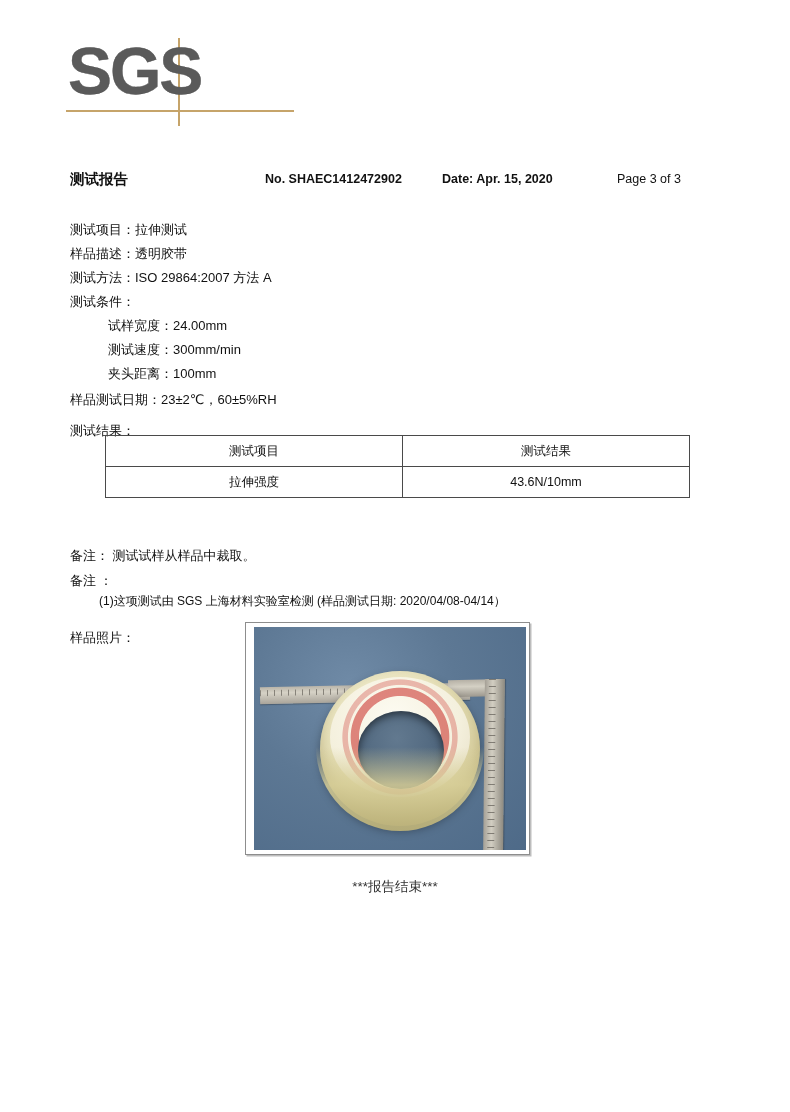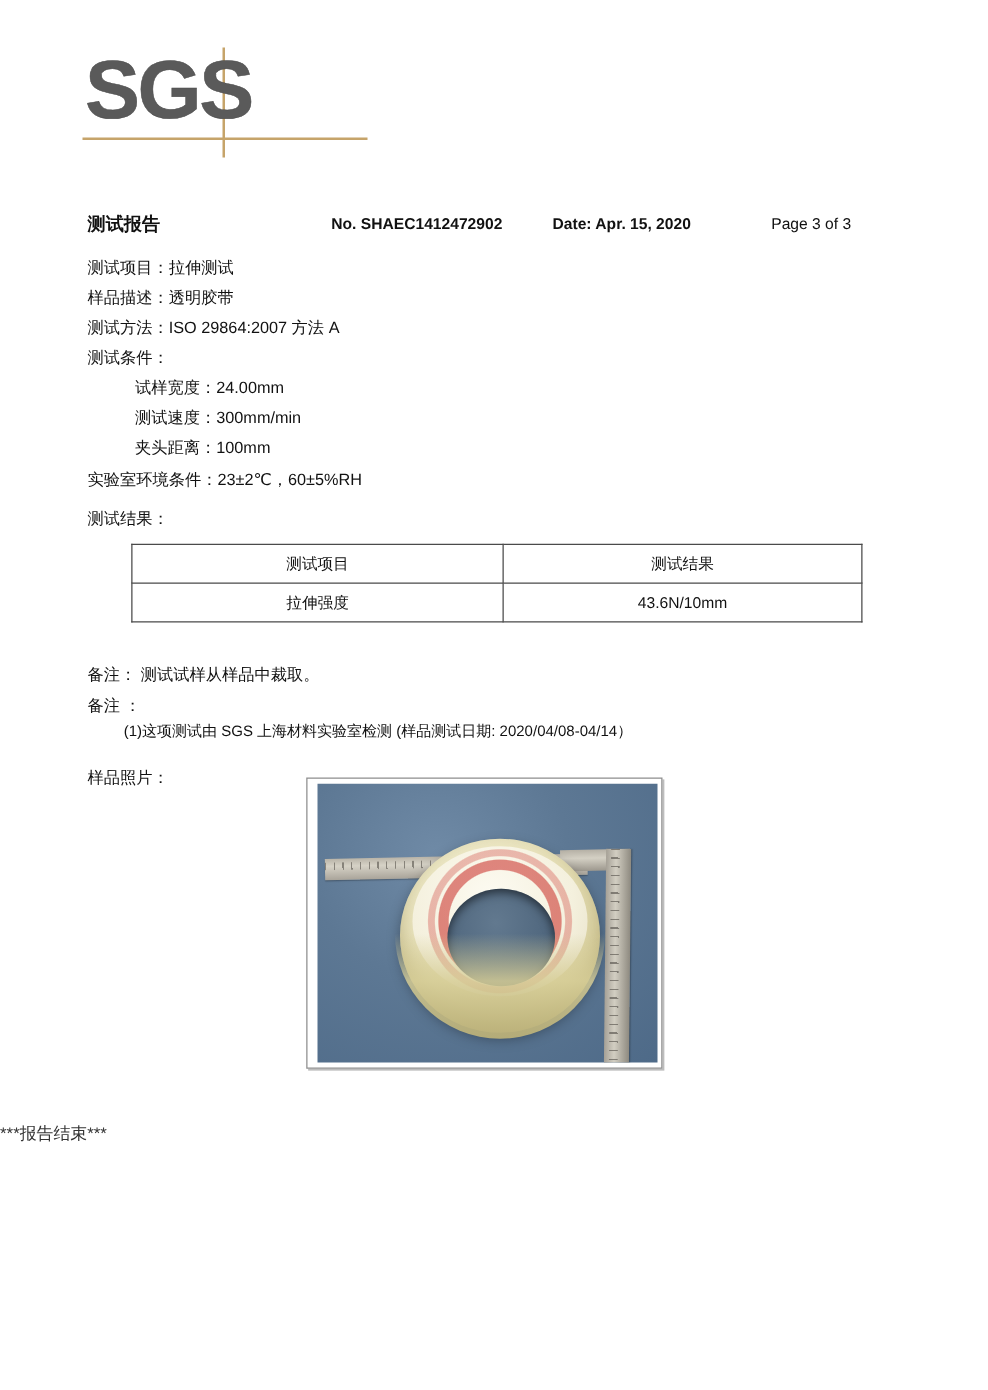--- a/index.html
+++ b/index.html
@@ -26,21 +26,21 @@
   .logo-vline{position:absolute;left:110px;top:-6px;width:2px;height:88px;background:#c6a46a;}
 
   
   .hdr{position:absolute;left:70px;top:170px;width:650px;height:22px;}
   .hdr .h-title{position:absolute;left:0;top:0;font-size:14.5px;font-weight:bold;}
   .hdr .h-no{position:absolute;left:195px;top:2px;font-size:12.5px;font-weight:bold;letter-spacing:0px;}
   .hdr .h-date{position:absolute;left:372px;top:2px;font-size:12.5px;font-weight:bold;}
   .hdr .h-page{position:absolute;left:547px;top:2px;font-size:12.5px;}
 
   
-  .bl{position:absolute;left:70px;font-size:13px;white-space:nowrap;}
+  .bl{position:absolute;left:70px;font-size:13px;white-space:nowrap;margin-top:16px;}
   .bl.ind{left:108px;}
   .bl .lbl{font-weight:normal;}
   .bl .val{font-weight:normal;}
 
   
   .rtable{
     position:absolute;left:105px;top:435px;width:585px;
     border-collapse:collapse;
   }
   .rtable td{
@@ -123,22 +123,22 @@
     box-shadow:inset 0 3px 8px rgba(0,0,0,.55);
   }
   .tape-edge{
     position:absolute;left:62px;top:120px;width:168px;height:84px;
     border-radius:0 0 84px 84px;
     background:linear-gradient(180deg, rgba(225,218,170,.0) 0%, rgba(214,205,150,.85) 45%, rgba(186,176,120,.95) 100%);
   }
 
   
   .endmark{
-    position:absolute;left:0;top:878px;width:790px;
-    font-size:13.5px;color:#333;margin-top:20px;
+    position:absolute;left:0;top:878px;width:790px;text-align:center;
+    font-size:13.5px;color:#333;
   }
 
   
   .footer{position:absolute;left:0;top:940px;width:790px;height:145px;}
 </style>
 </head>
 <body>
 
 <div class="page">
 
@@ -155,21 +155,21 @@
     <div class="h-page">Page 3 of 3</div>
   </div>
 
   <div class="bl" style="top:205px"><span class="lbl">测试项目：</span><span class="val">拉伸测试</span></div>
   <div class="bl" style="top:229px"><span class="lbl">样品描述：</span><span class="val">透明胶带</span></div>
   <div class="bl" style="top:253px"><span class="lbl">测试方法：</span><span class="val">ISO 29864:2007 方法 A</span></div>
   <div class="bl" style="top:277px"><span class="lbl">测试条件：</span></div>
   <div class="bl ind" style="top:301px"><span class="lbl">试样宽度：</span><span class="val">24.00mm</span></div>
   <div class="bl ind" style="top:325px"><span class="lbl">测试速度：</span><span class="val">300mm/min</span></div>
   <div class="bl ind" style="top:349px"><span class="lbl">夹头距离：</span><span class="val">100mm</span></div>
-  <div class="bl" style="top:375px"><span class="lbl">实验室环境条件：</span><span class="val">23±2℃，60±5%RH</span></div>
+  <div class="bl" style="top:375px"><span class="lbl">样品测试日期：</span><span class="val">23±2℃，60±5%RH</span></div>
   <div class="bl" style="top:406px"><span class="lbl">测试结果：</span></div>
 
   <table class="rtable">
     <tbody>
         <tr>
       <td class="c1 hd">测试项目</td>
       <td class="c2 hd">测试结果</td>
     </tr>
     <tr>
       <td class="c1">拉伸强度</td>

